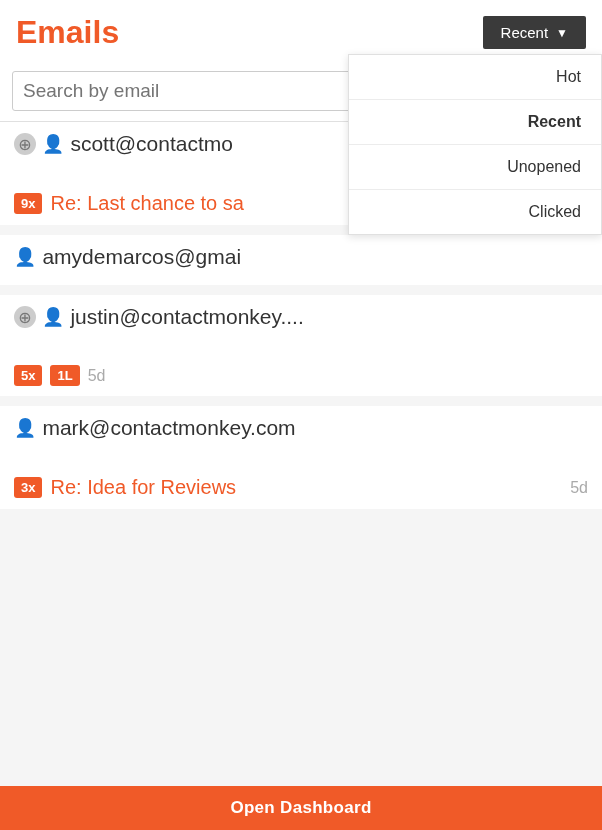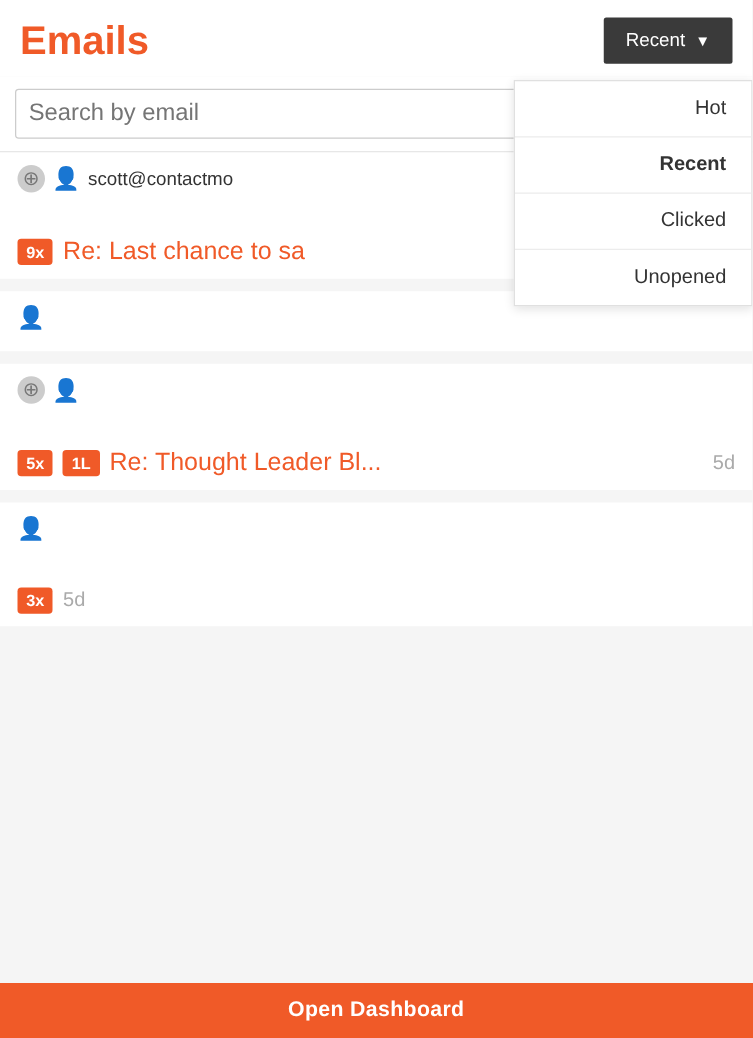--- a/index.html
+++ b/index.html
@@ -7,20 +7,21 @@
       font-family: Arial, Helvetica, sans-serif;
       background: #f5f5f5;
       width: 602px;
       min-height: 830px;
       position: relative;
     }
 
     
     .header {
       display: flex;
+      align-items: center;
       justify-content: space-between;
       padding: 14px 16px 10px 16px;
       background: #fff;
     }
     .header-title {
       font-size: 32px;
       font-weight: bold;
       color: #f05a28;
     }
     .recent-btn {
@@ -36,23 +37,23 @@
       border-radius: 2px;
     }
     .recent-btn .arrow {
       font-size: 12px;
       color: #fff;
     }
 
     
     .dropdown {
       position: absolute;
-      top: 64px;
+      top: 54px;
       right: 0;
-      width: 191px;
+      width: 254px;
       background: #fff;
       border: 1px solid #e0e0e0;
       z-index: 100;
       box-shadow: 0 2px 8px rgba(0,0,0,0.12);
     }
     .dropdown-item {
       padding: 13px 20px;
       font-size: 16px;
       color: #333;
       text-align: right;
@@ -107,21 +108,21 @@
       justify-content: center;
       font-size: 16px;
       color: #777;
       flex-shrink: 0;
     }
     .person-icon {
       font-size: 18px;
       color: #555;
     }
     .email-address {
-      font-size: 15px;
+      font-size: 21px;
       color: #333;
       font-weight: 500;
     }
     .email-bottom {
       display: flex;
       align-items: center;
       gap: 8px;
       margin-top: 36px;
     }
     .badge {
@@ -176,22 +177,22 @@
   <span class="header-title">Emails</span>
   <button class="recent-btn">
     <span>Recent</span>
     <span class="arrow">▼</span>
   </button>
 </div>
 
 <div class="dropdown">
   <div class="dropdown-item">Hot</div>
   <div class="dropdown-item active">Recent</div>
+  <div class="dropdown-item">Unopened</div>
   <div class="dropdown-item">Clicked</div>
-  <div class="dropdown-item">Unopened</div>
 </div>
 
 <div class="search-bar">
   <input type="text" placeholder="Search by email" style="">
 </div>
 
 <div class="email-list">
 
   <div class="email-item">
     <div class="email-top">
@@ -204,46 +205,49 @@
       <span class="email-subject">Re: Last chance to sa</span>
       <span class="email-time"></span>
     </div>
   </div>
 
   <div class="divider"></div>
 
   <div class="email-item">
     <div class="email-top">
       <span class="person-icon">👤</span>
+      <span class="email-address">amydemarcos@gmai</span>
     </div>
   </div>
 
   <div class="divider"></div>
 
   <div class="email-item">
     <div class="email-top">
       <span class="add-icon">⊕</span>
       <span class="person-icon">👤</span>
+      <span class="email-address">justin@contactmonkey....</span>
     </div>
     <div class="email-bottom">
       <span class="badge">5x</span>
       <span class="badge">1L</span>
-      <span class="email-subject">Re: Thought Leader Bl...</span>
       <span class="email-time">5d</span>
     </div>
   </div>
 
   <div class="divider"></div>
 
   <div class="email-item">
     <div class="email-top">
       <span class="person-icon">👤</span>
+      <span class="email-address">mark@contactmonkey.com</span>
     </div>
     <div class="email-bottom">
       <span class="badge">3x</span>
+      <span class="email-subject">Re: Idea for Reviews</span>
       <span class="email-time">5d</span>
     </div>
   </div>
 
   <div style="height: 70px;"></div>
 </div>
 
 <button class="open-dashboard">Open Dashboard</button>
 
 </body></html>

